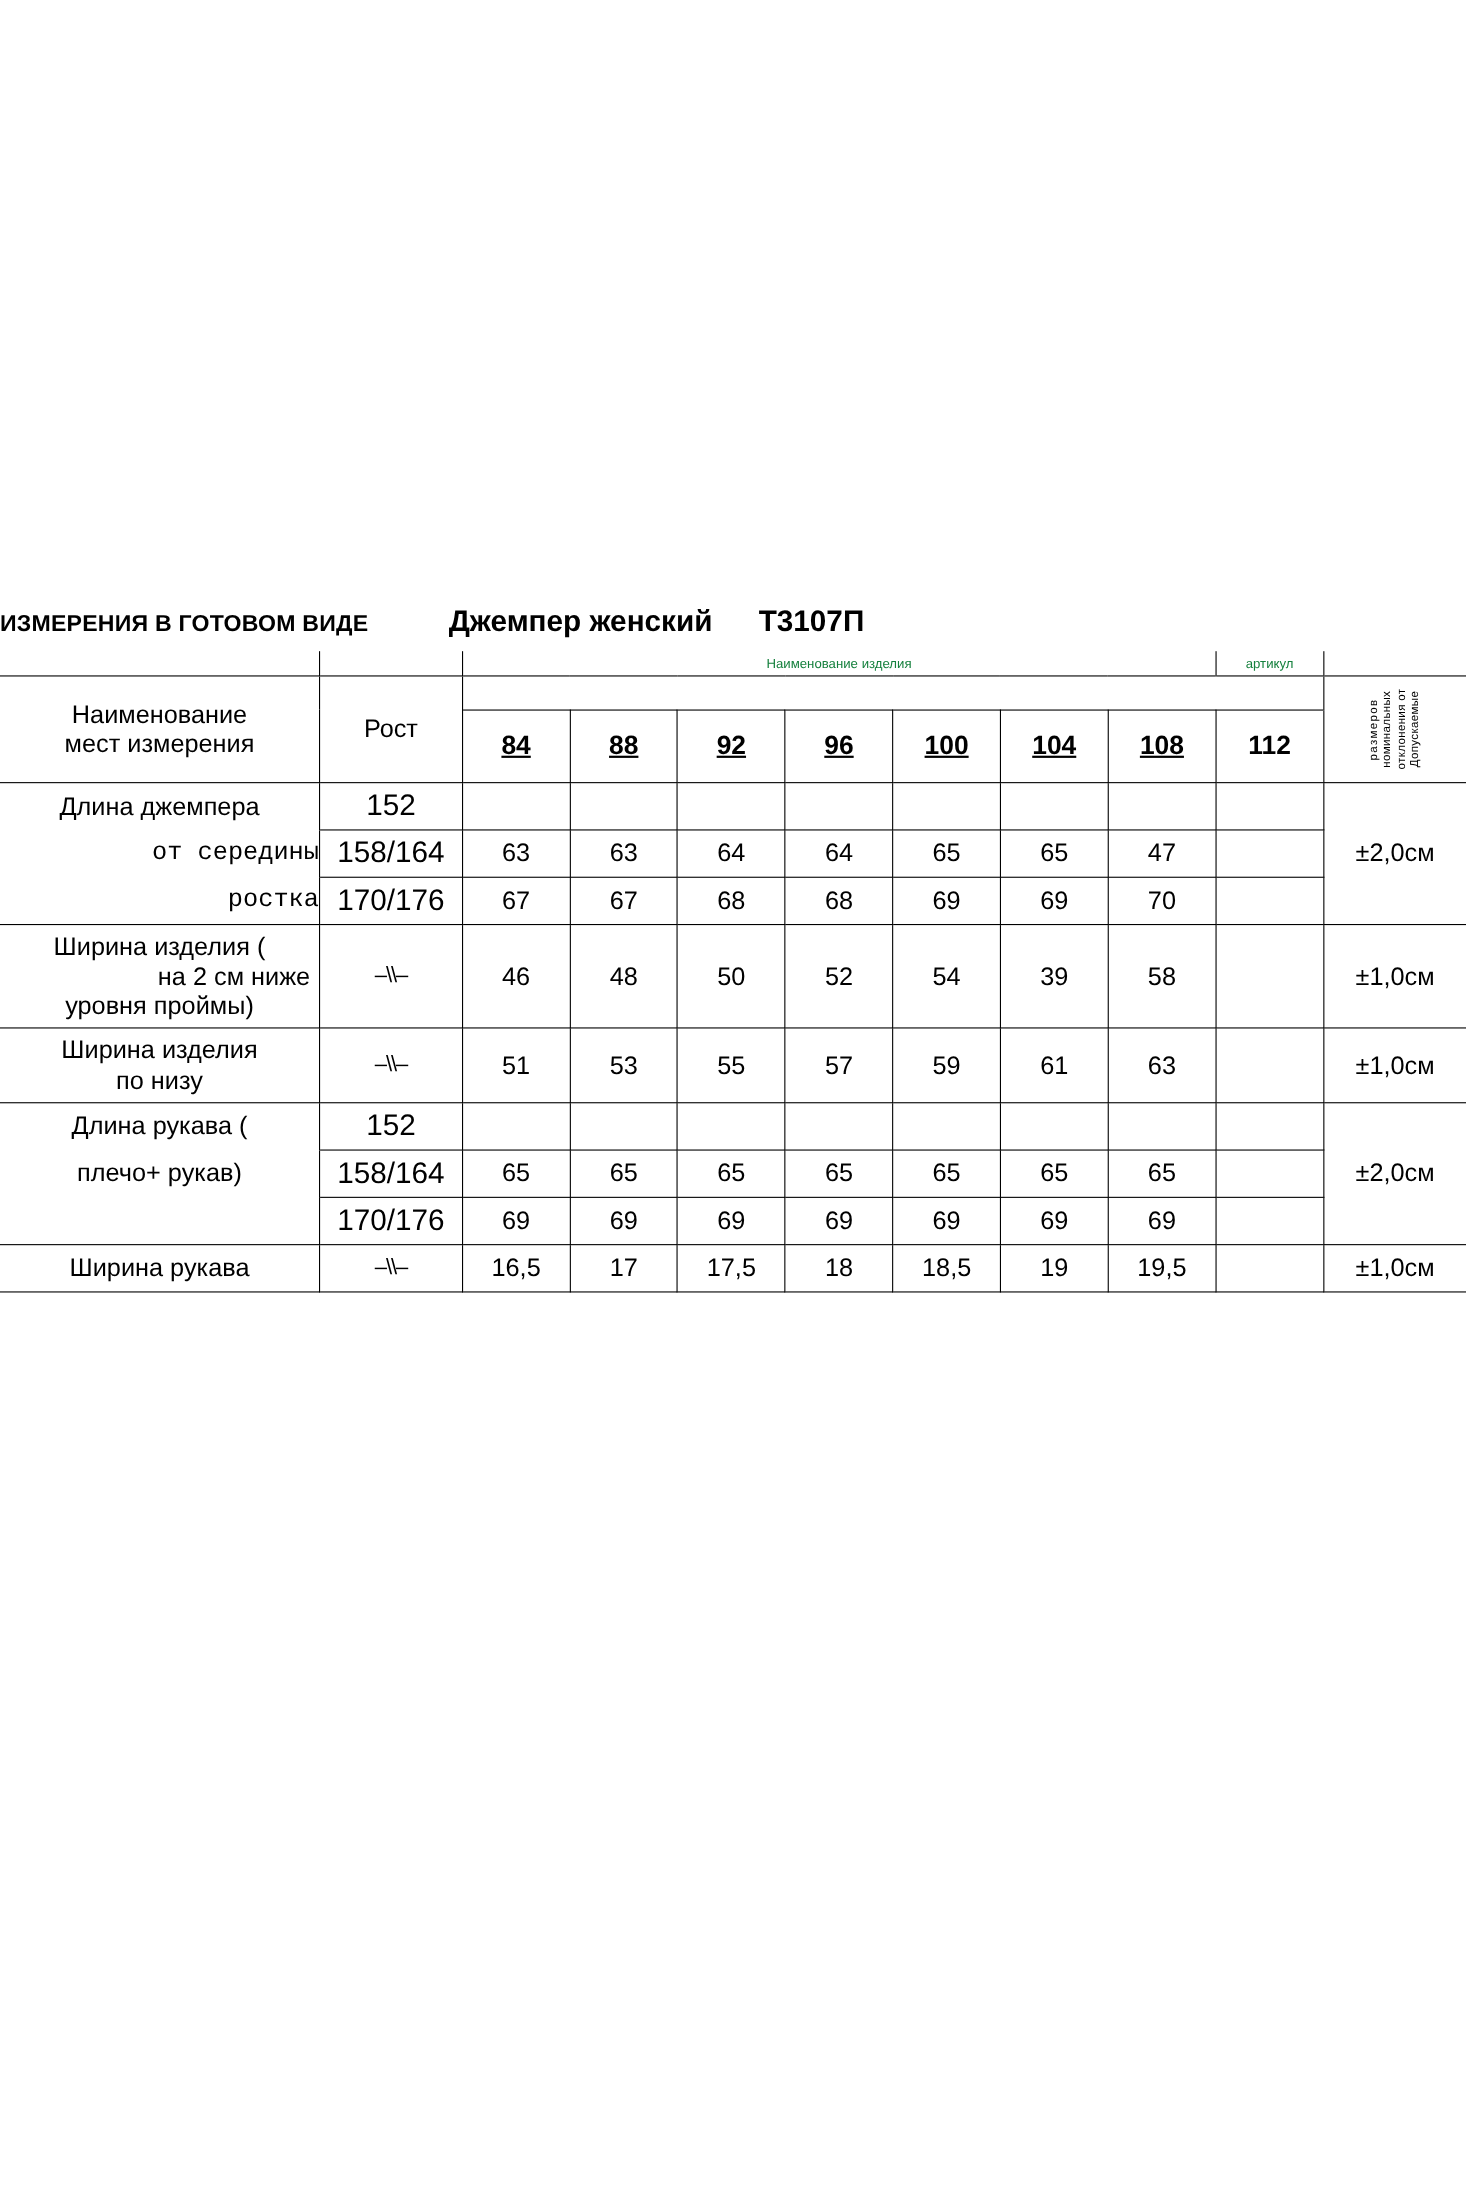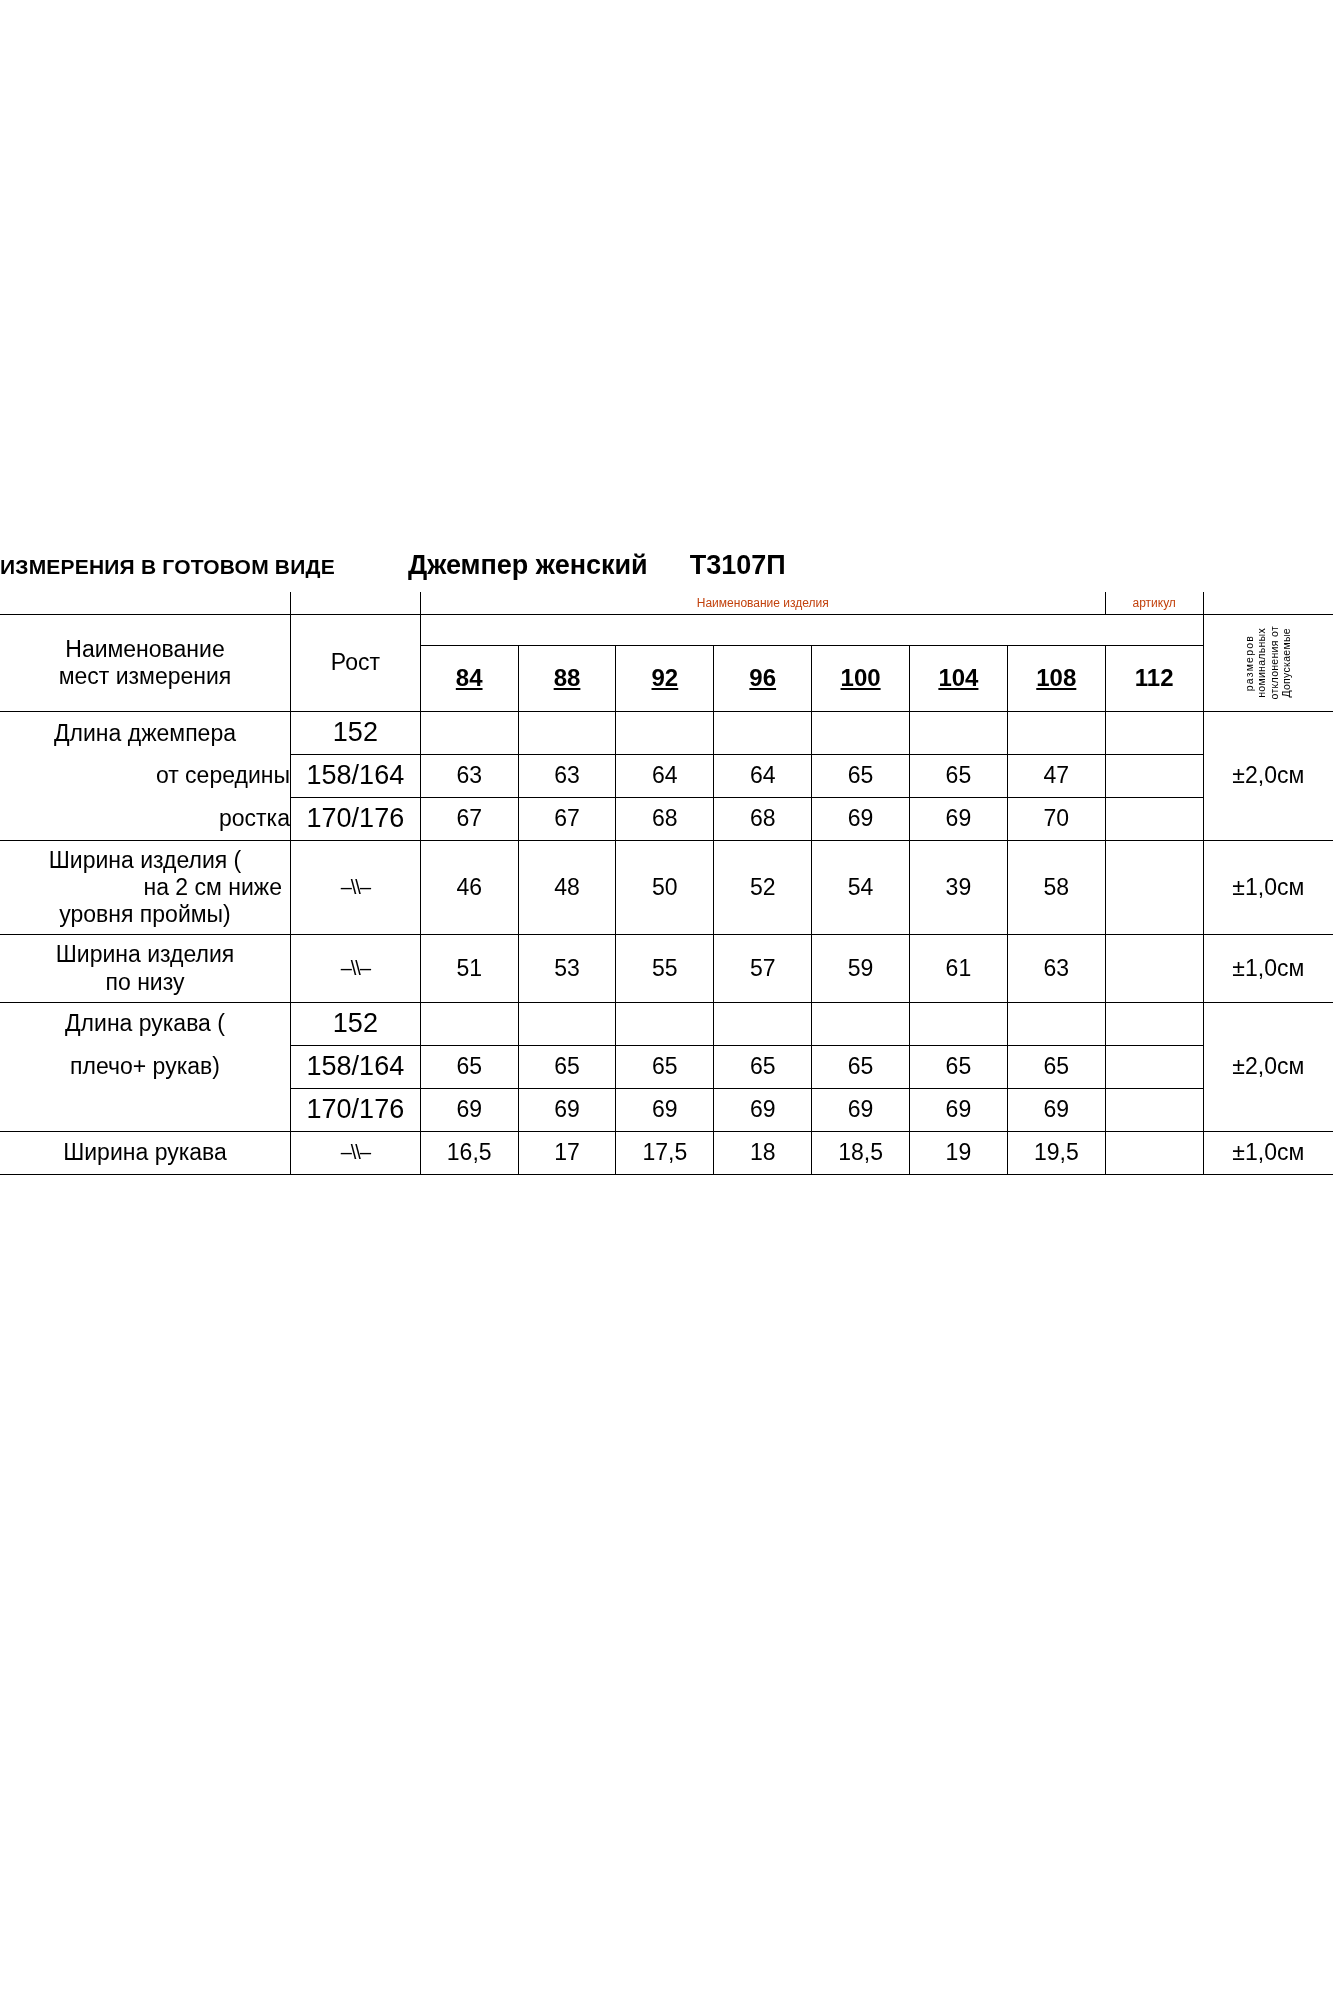--- a/index.html
+++ b/index.html
@@ -65,21 +65,21 @@
   
   col.c-name   { width: 282px; }
   col.c-rost   { width: 126px; }
   col.c-size   { width: 95px; }
   col.c-dev    { width: 126px; }
 
   .tiny-head {
     font-size: 12px;
     font-weight: normal;
     height: 22px;
-    color: #c2410c;
+    color: #15803d;
   }
   .hdr-name {
     font-size: 23px;
     line-height: 1.35;
     padding: 4px 6px;
   }
   .hdr-rost {
     font-size: 23px;
   }
   .size-num {
@@ -90,21 +90,21 @@
   }
   .size-num.plain {
     font-weight: bold;
     text-decoration: none;
   }
   .rowlabel {
     font-size: 23px;
     line-height: 1.42;
     padding: 2px 8px 2px 4px;
   }
-  .rowlabel.r-right { text-align: right; }
+  .rowlabel.r-right { text-align: right; font-family: Liberation Mono, monospace; }
   .rowlabel.r-center { text-align: center; }
   .cell-val {
     font-size: 23px;
     height: 42px;
   }
   .rost-val {
     font-size: 27px;
   }
   .dev-val {
     font-size: 23px;

